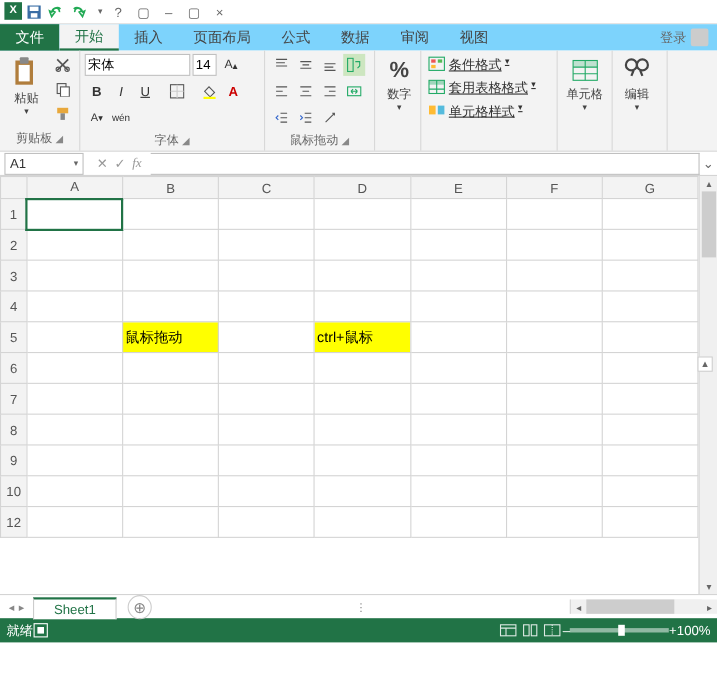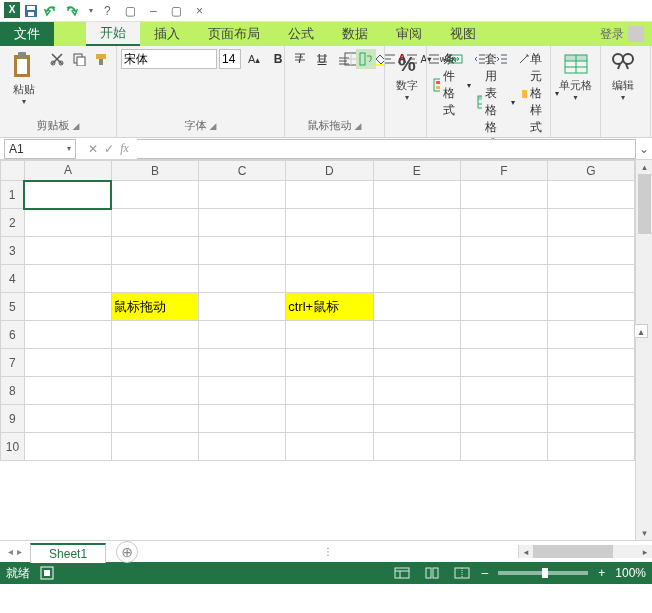--- a/index.html
+++ b/index.html
@@ -8,56 +8,56 @@
 
 .titlebar { height: 22px; background: #fff; display: flex; align-items: center; border-bottom: 1px solid #e1e1e1; }
 .titlebar .tb-left { display: flex; gap: 2px; padding-left: 4px; }
 .tb-icon { width: 18px; height: 18px; display: flex; align-items: center; justify-content: center; font-size: 11px; }
 .excel-logo { background: #217346; color: #fff; font-weight: bold; font-size: 10px; width: 16px; height: 16px; }
 .tb-title { flex: 1; text-align: center; color: #888; font-size: 12px; }
 .tb-right { display: flex; gap: 6px; padding-right: 6px; color: #666; }
 .tb-right span { padding: 0 4px; cursor: pointer; }
 
 
-.ribbon-tabs { height: 24px; background: #bef264; display: flex; align-items: stretch; }
+.ribbon-tabs { height: 24px; background: #7dd3fc; display: flex; align-items: stretch; }
 .tab { padding: 0 14px; display: flex; align-items: center; cursor: pointer; color: #444; font-size: 13px; }
 .tab.file { background: #217346; color: #fff; }
-.tab.active { color: #217346; border-bottom: 2px solid #217346; background: #f3f3f3; margin-left: 32px; }
+.tab.active { color: #217346; border-bottom: 2px solid #217346; background: #f3f3f3; }
 .tab-spacer { flex: 1; }
 .login { padding: 0 8px; display: flex; align-items: center; color: #666; gap: 4px; }
 .avatar { width: 16px; height: 16px; background: #ccc; border-radius: 2px; }
 
 
 .ribbon { height: 92px; background: #f3f3f3; border-bottom: 1px solid #d4d4d4; display: flex; }
 .group { border-right: 1px solid #d8d8d8; display: flex; flex-direction: column; padding: 2px 4px; }
 .group-body { flex: 1; display: flex; gap: 2px; align-items: flex-start; }
 .group-label { text-align: center; color: #666; font-size: 11px; padding: 2px 0; display: flex; justify-content: center; align-items: center; gap: 3px; }
 .launcher { font-size: 9px; color: #888; cursor: pointer; }
 .btn { display: flex; flex-direction: column; align-items: center; padding: 2px 4px; cursor: pointer; font-size: 11px; color: #444; }
 .btn-icon { width: 28px; height: 28px; display: flex; align-items: center; justify-content: center; font-size: 18px; }
 .small-btn { width: 20px; height: 20px; display: flex; align-items: center; justify-content: center; cursor: pointer; font-size: 12px; margin: 1px; border: 1px solid transparent; }
 .row { display: flex; align-items: center; }
-.col { display: flex; flex-direction: row; }
+.col { display: flex; flex-direction: column; }
 .font-select { height: 20px; border: 1px solid #c0c0c0; background: #fff; font-size: 12px; padding: 0 2px; }
 .sep-v { width: 1px; background: #d8d8d8; margin: 2px 3px; }
 
 
 .clipboard .paste-big { width: 40px; }
 .clipboard .paste-big .btn-icon { width: 32px; height: 32px; }
 
 .font-group { width: 168px; }
 .font-name { width: 96px; }
 .font-size { width: 22px; }
 
 .align-group { width: 100px; }
 
 .num-group { width: 42px; }
 
 .style-group { width: 124px; }
-.style-item { display: flex; align-items: center; gap: 3px; padding: 1px 2px; cursor: pointer; font-size: 12px; }
+.style-item { display: flex; align-items: flex-start; gap: 3px; padding: 1px 2px; cursor: pointer; font-size: 12px; text-decoration: underline; }
 
 .cells-group, .edit-group { width: 50px; }
 
 
 .fbar { height: 22px; border-bottom: 1px solid #d4d4d4; display: flex; align-items: center; background: #fff; }
 .name-box { width: 72px; height: 20px; border: 1px solid #c0c0c0; margin: 0 4px; padding: 0 4px; display: flex; align-items: center; justify-content: space-between; background: #fff; }
 .name-box span.dd { font-size: 8px; color: #666; }
 .fx-area { display: flex; align-items: center; gap: 6px; padding: 0 8px; color: #999; }
 .fx-label { font-style: italic; font-family: serif; }
 .formula-input { flex: 1; height: 20px; border: 1px solid #c0c0c0; border-left: none; padding: 0 4px; }
@@ -85,21 +85,21 @@
 .hscroll .thumb { position: absolute; left: 0; top: 0; height: 13px; width: 80px; background: #cdcdcd; }
 
 
 .tabs-row { height: 22px; display: flex; align-items: center; border-top: 1px solid #d4d4d4; background: #fff; }
 .tabs-nav { display: flex; gap: 4px; padding: 0 8px; color: #888; font-size: 10px; }
 .sheet-tab { padding: 2px 18px; border: 1px solid #ccc; border-bottom: none; background: #fff; position: relative; top: 1px; cursor: pointer; }
 .sheet-tab.active { border-top: 2px solid #217346; color: #217346; }
 .add-sheet { width: 22px; height: 22px; display: flex; align-items: center; justify-content: center; color: #888; cursor: pointer; font-size: 14px; border: 1px solid #ccc; border-radius: 50%; margin-left: 10px; }
 
 
-.status { height: 22px; background: #217346; color: #fff; display: flex; align-items: center; padding: 0 6px; font-size: 12px; gap: 10px; }
+.status { height: 22px; background: #217346; color: #fff; display: flex; align-items: center; padding: 0 6px; font-size: 12px; }
 .status .sp { flex: 1; }
 .status .view-btn { width: 20px; height: 16px; display: flex; align-items: center; justify-content: center; cursor: pointer; opacity: .85; }
 .zoom-slider { width: 90px; height: 4px; background: rgba(255,255,255,.5); position: relative; }
 .zoom-slider .knob { position: absolute; left: 44px; top: -3px; width: 6px; height: 10px; background: #fff; }
 .totop { position: absolute; right: 4px; top: 164px; width: 14px; height: 14px; font-size: 10px; background: #fff; border: 1px solid #ccc; display: flex; align-items: center; justify-content: center; color: #666; cursor: pointer; }
 
 svg { display: block; }
 </style>
 </head>
 <body>
@@ -521,20 +521,30 @@
             <td class="cell"></td>
             <td class="cell"></td>
             <td class="cell"></td>
             <td class="cell"></td>
             <td class="cell"></td>
             <td class="cell"></td>
             <td class="cell"></td>
           </tr>
       <tr>
             <th class="rowh">10</th>
+            <td class="cell"></td>
+            <td class="cell"></td>
+            <td class="cell"></td>
+            <td class="cell"></td>
+            <td class="cell"></td>
+            <td class="cell"></td>
+            <td class="cell"></td>
+          </tr>
+      <tr>
+            <th class="rowh">12</th>
             <td class="cell"></td>
             <td class="cell"></td>
             <td class="cell"></td>
             <td class="cell"></td>
             <td class="cell"></td>
             <td class="cell"></td>
             <td class="cell"></td>
           </tr>
     </tbody>
       </table>

